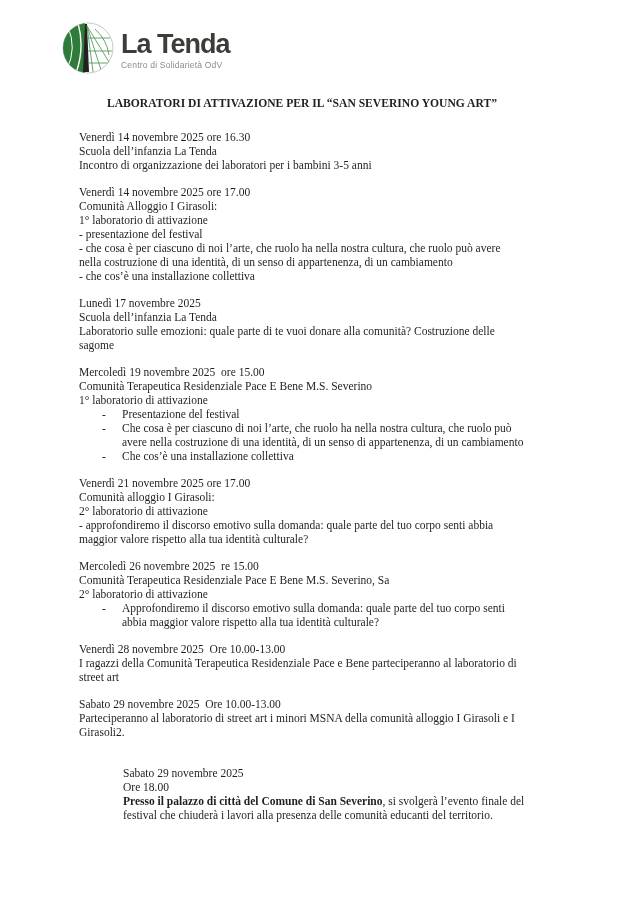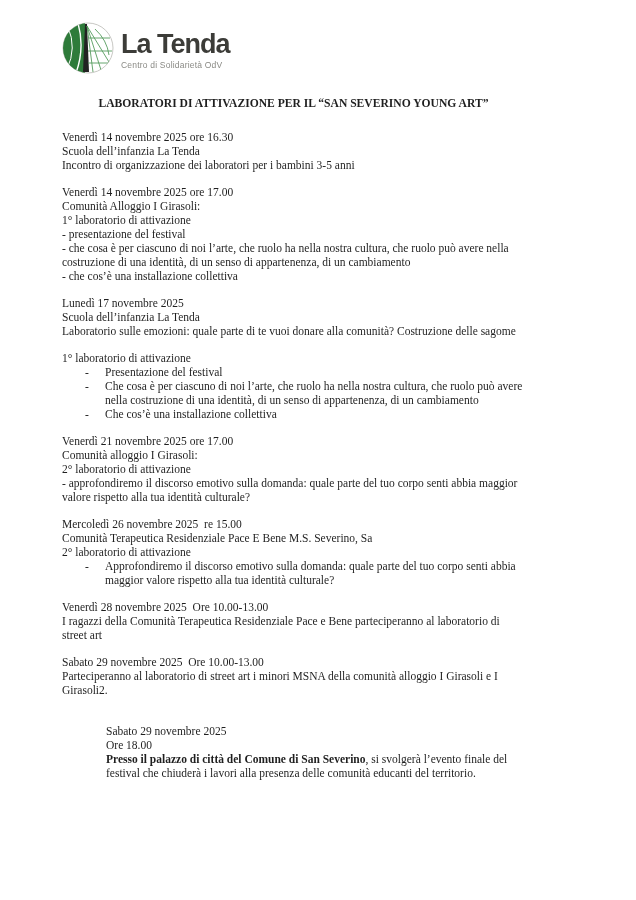--- a/index.html
+++ b/index.html
@@ -6,21 +6,21 @@
   .page {
     position: relative;
     width: 585px;
     height: 900px;
     background: #ffffff;
     overflow: hidden;
     font-family: "Liberation Serif", serif;
     color: #1f1f1f;
     box-sizing: border-box;
   }
-  .content { padding: 0 60px 0 62px; }
+  .content { padding: 0 60px 0 79px; }
 
   
   .logo-row {
     display: flex;
     align-items: center;
     margin: 24px 0 0 62px;
     height: 52px;
   }
   .logo-icon { flex: 0 0 auto; }
   .logo-text { margin-left: 7px; font-family: "Liberation Sans", sans-serif; }
@@ -127,20 +127,24 @@
       <div class="event-headings">
             <div class="head-line">Lunedì 17 novembre 2025</div>
             <div class="head-line">Scuola dell’infanzia La Tenda</div>
           </div>
       <div class="event-body">
             <p class="body-line"><span>Laboratorio sulle emozioni: quale parte di te vuoi donare alla comunità? Costruzione delle sagome</span></p>
           </div>
     </div>
 
     <div class="event">
+      <div class="event-headings">
+            <div class="head-line">Mercoledì 19 novembre 2025  ore 15.00</div>
+            <div class="head-line">Comunità Terapeutica Residenziale Pace E Bene M.S. Severino</div>
+          </div>
       <div class="event-body">
             <p class="body-line"><span>1° laboratorio di attivazione</span></p>
             <div class="bullet-item">
               <span class="bullet-marker">-</span>
               <span class="bullet-text"><span>Presentazione del festival</span></span>
             </div>
             <div class="bullet-item">
               <span class="bullet-marker">-</span>
               <span class="bullet-text"><span>Che cosa è per ciascuno di noi l’arte, che ruolo ha nella nostra cultura, che ruolo può avere nella costruzione di una identità, di un senso di appartenenza, di un cambiamento</span></span>
             </div>

